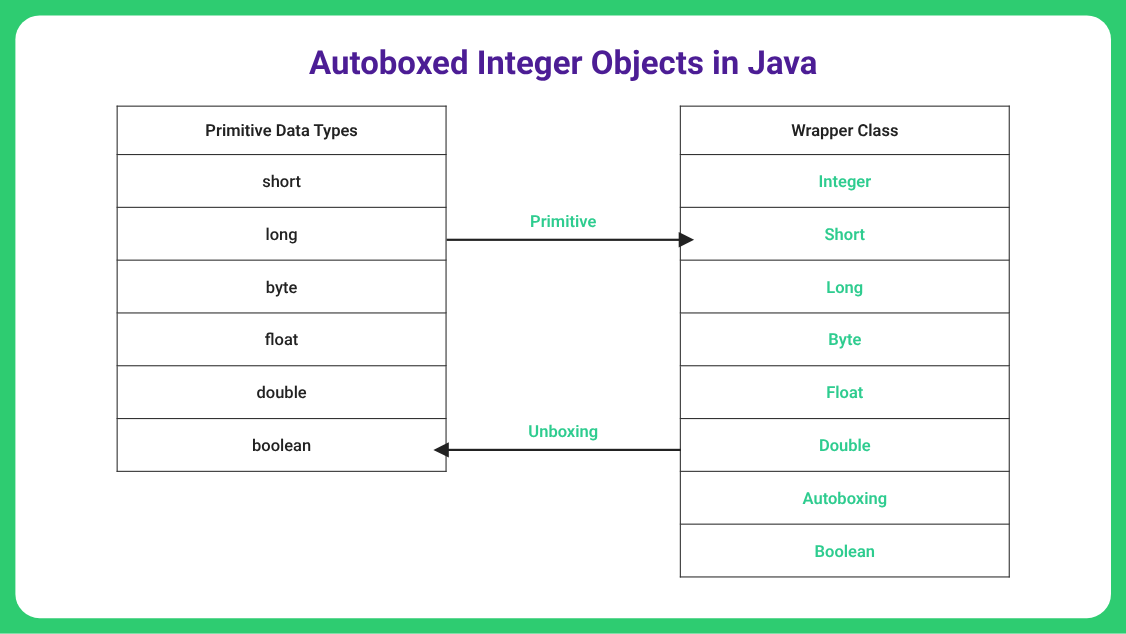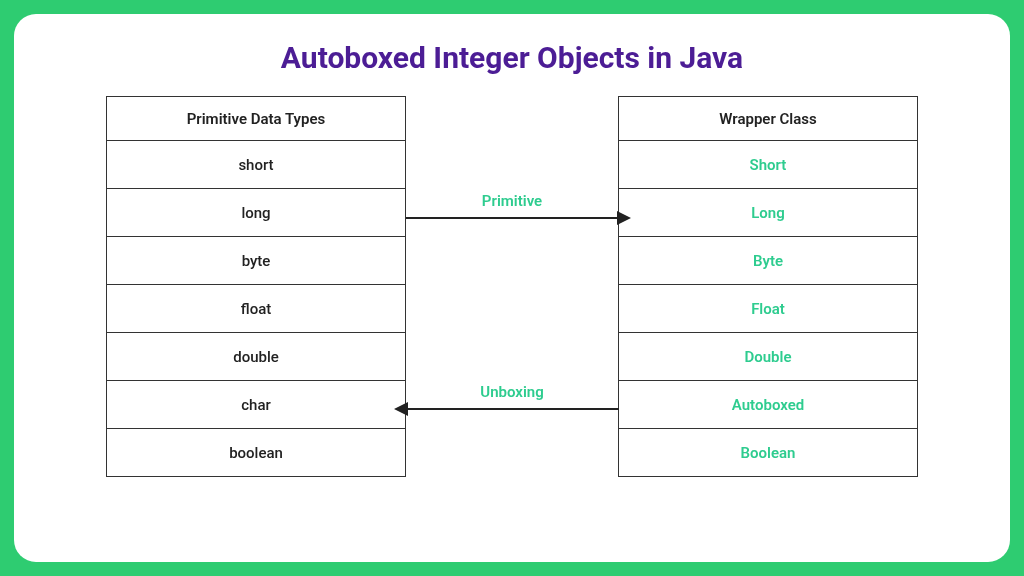--- a/index.html
+++ b/index.html
@@ -111,52 +111,52 @@
       <tr>
           <td>byte</td>
         </tr>
       <tr>
           <td>float</td>
         </tr>
       <tr>
           <td>double</td>
         </tr>
       <tr>
-          <td>char</td>
-        </tr>
-      <tr>
           <td>boolean</td>
         </tr>
     </tbody>
   </table>
 
   <table class="table right">
     <thead>
       <tr>
           <th>Wrapper Class</th>
         </tr>
     </thead>
     <tbody>
+      <tr>
+          <td>Integer</td>
+        </tr>
       <tr>
           <td>Short</td>
         </tr>
       <tr>
           <td>Long</td>
         </tr>
       <tr>
           <td>Byte</td>
         </tr>
       <tr>
           <td>Float</td>
         </tr>
       <tr>
           <td>Double</td>
         </tr>
       <tr>
-          <td>Autoboxed</td>
+          <td>Autoboxing</td>
         </tr>
       <tr>
           <td>Boolean</td>
         </tr>
     </tbody>
   </table>
 
   <div class="arrow-label label-autoboxing">Primitive</div>
   <div class="arrow arrow-top"></div>
   <div class="arrow-head head-right"></div>

